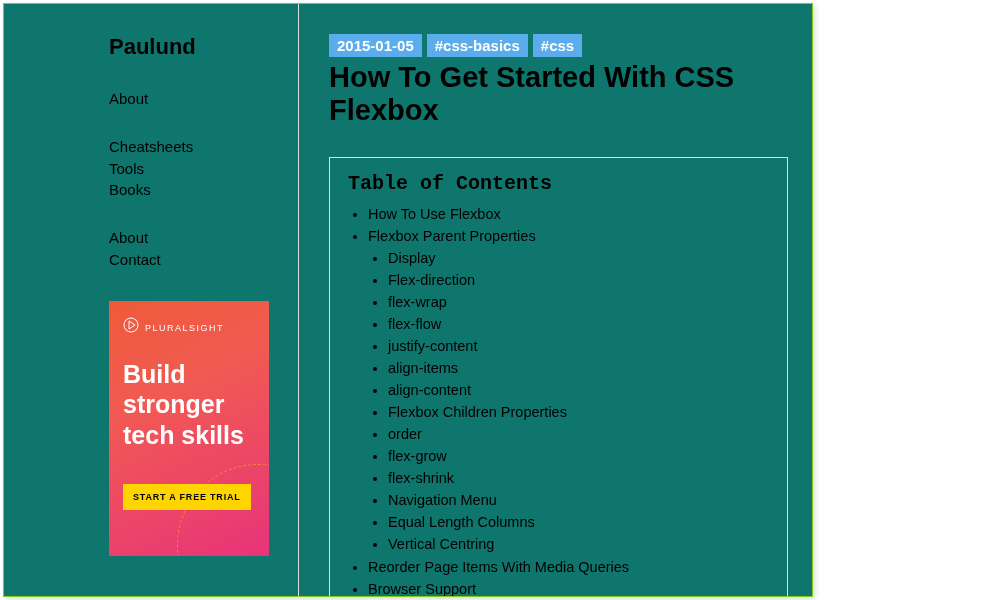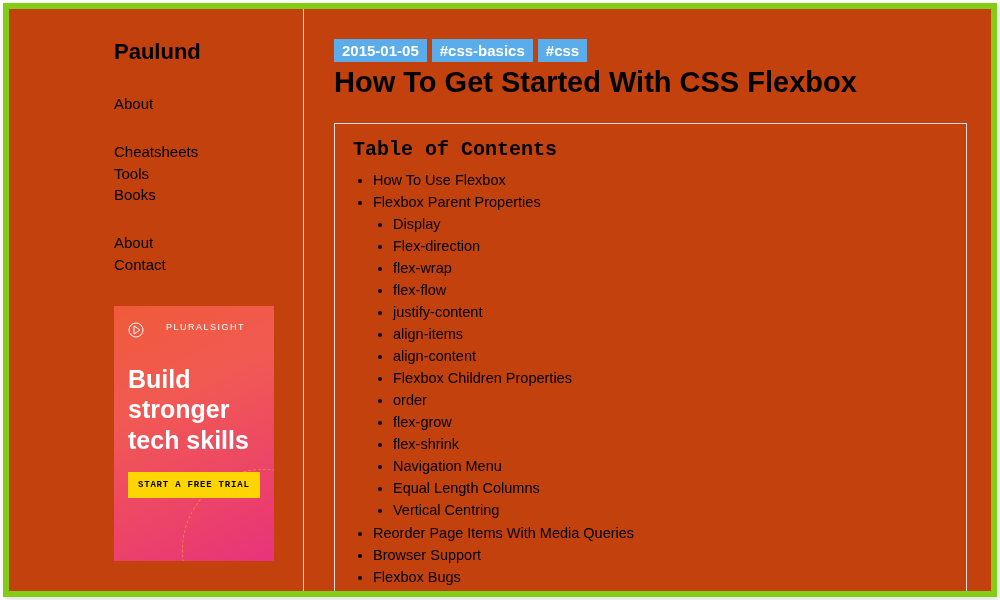--- a/index.html
+++ b/index.html
@@ -3,27 +3,27 @@
   <meta charset="utf-8">
   <style>
     * { margin: 0; padding: 0; box-sizing: border-box; }
     body {
       font-family: Arial, Helvetica, sans-serif;
       background: #fff;
       color: #000;
       padding: 3px;
     }
     .outer {
-      border: 6px solid #84cc16;
+      border: 1px solid #84cc16;
       box-shadow: 2px 2px 6px rgba(0,0,0,0.15);
-      width: 994px;
+      width: 810px;
       height: 594px;
       display: flex;
       overflow: hidden;
-      background: #c2410c;
+      background: #0f766e;
     }
     .sidebar {
       width: 295px;
       border-right: 1px solid #ddd;
       padding: 30px 0 0 105px;
     }
     .site-title {
       font-size: 22px;
       font-weight: bold;
       margin-bottom: 28px;
@@ -41,43 +41,42 @@
       width: 160px;
       height: 255px;
       background: linear-gradient(155deg, #f05a39 0%, #f15a52 35%, #e8337a 100%);
       color: #fff;
       padding: 16px 14px 14px 14px;
       position: relative;
       overflow: hidden;
     }
     .ad-brand {
       display: flex;
-      align-items: flex-start;
-      gap: 22px;
+      align-items: flex-end;
+      gap: 6px;
       font-size: 9px;
       letter-spacing: 1.5px;
       margin-bottom: 26px;
     }
     .ad-brand svg { display: block; }
     .ad-headline {
       font-size: 25px;
       font-weight: bold;
       line-height: 1.22;
-      margin-bottom: 17px;
+      margin-bottom: 34px;
     }
     .ad-cta {
       display: inline-block;
       background: #ffd500;
       color: #000;
       font-size: 9px;
       font-weight: bold;
       letter-spacing: 0.8px;
       padding: 8px 10px;
       cursor: pointer;
-      font-family: Liberation Mono, monospace;
     }
     .ad::after {
       content: "";
       position: absolute;
       right: -70px;
       bottom: -70px;
       width: 160px;
       height: 160px;
       border: 1.5px dashed rgba(255,200,0,0.5);
       border-radius: 50%;
@@ -95,21 +94,21 @@
     .tag {
       background: #5aacea;
       color: #fff;
       font-size: 15px;
       font-weight: bold;
       padding: 3px 8px;
     }
     .page-title {
       font-size: 29px;
       font-weight: bold;
-      margin-bottom: 24px;
+      margin-bottom: 30px;
     }
     .toc {
       border: 1px solid #ddd;
       padding: 14px 18px 18px 18px;
     }
     .toc-title {
       font-size: 20px;
       font-weight: bold;
       margin-bottom: 8px;
       font-family: Liberation Mono, monospace;

